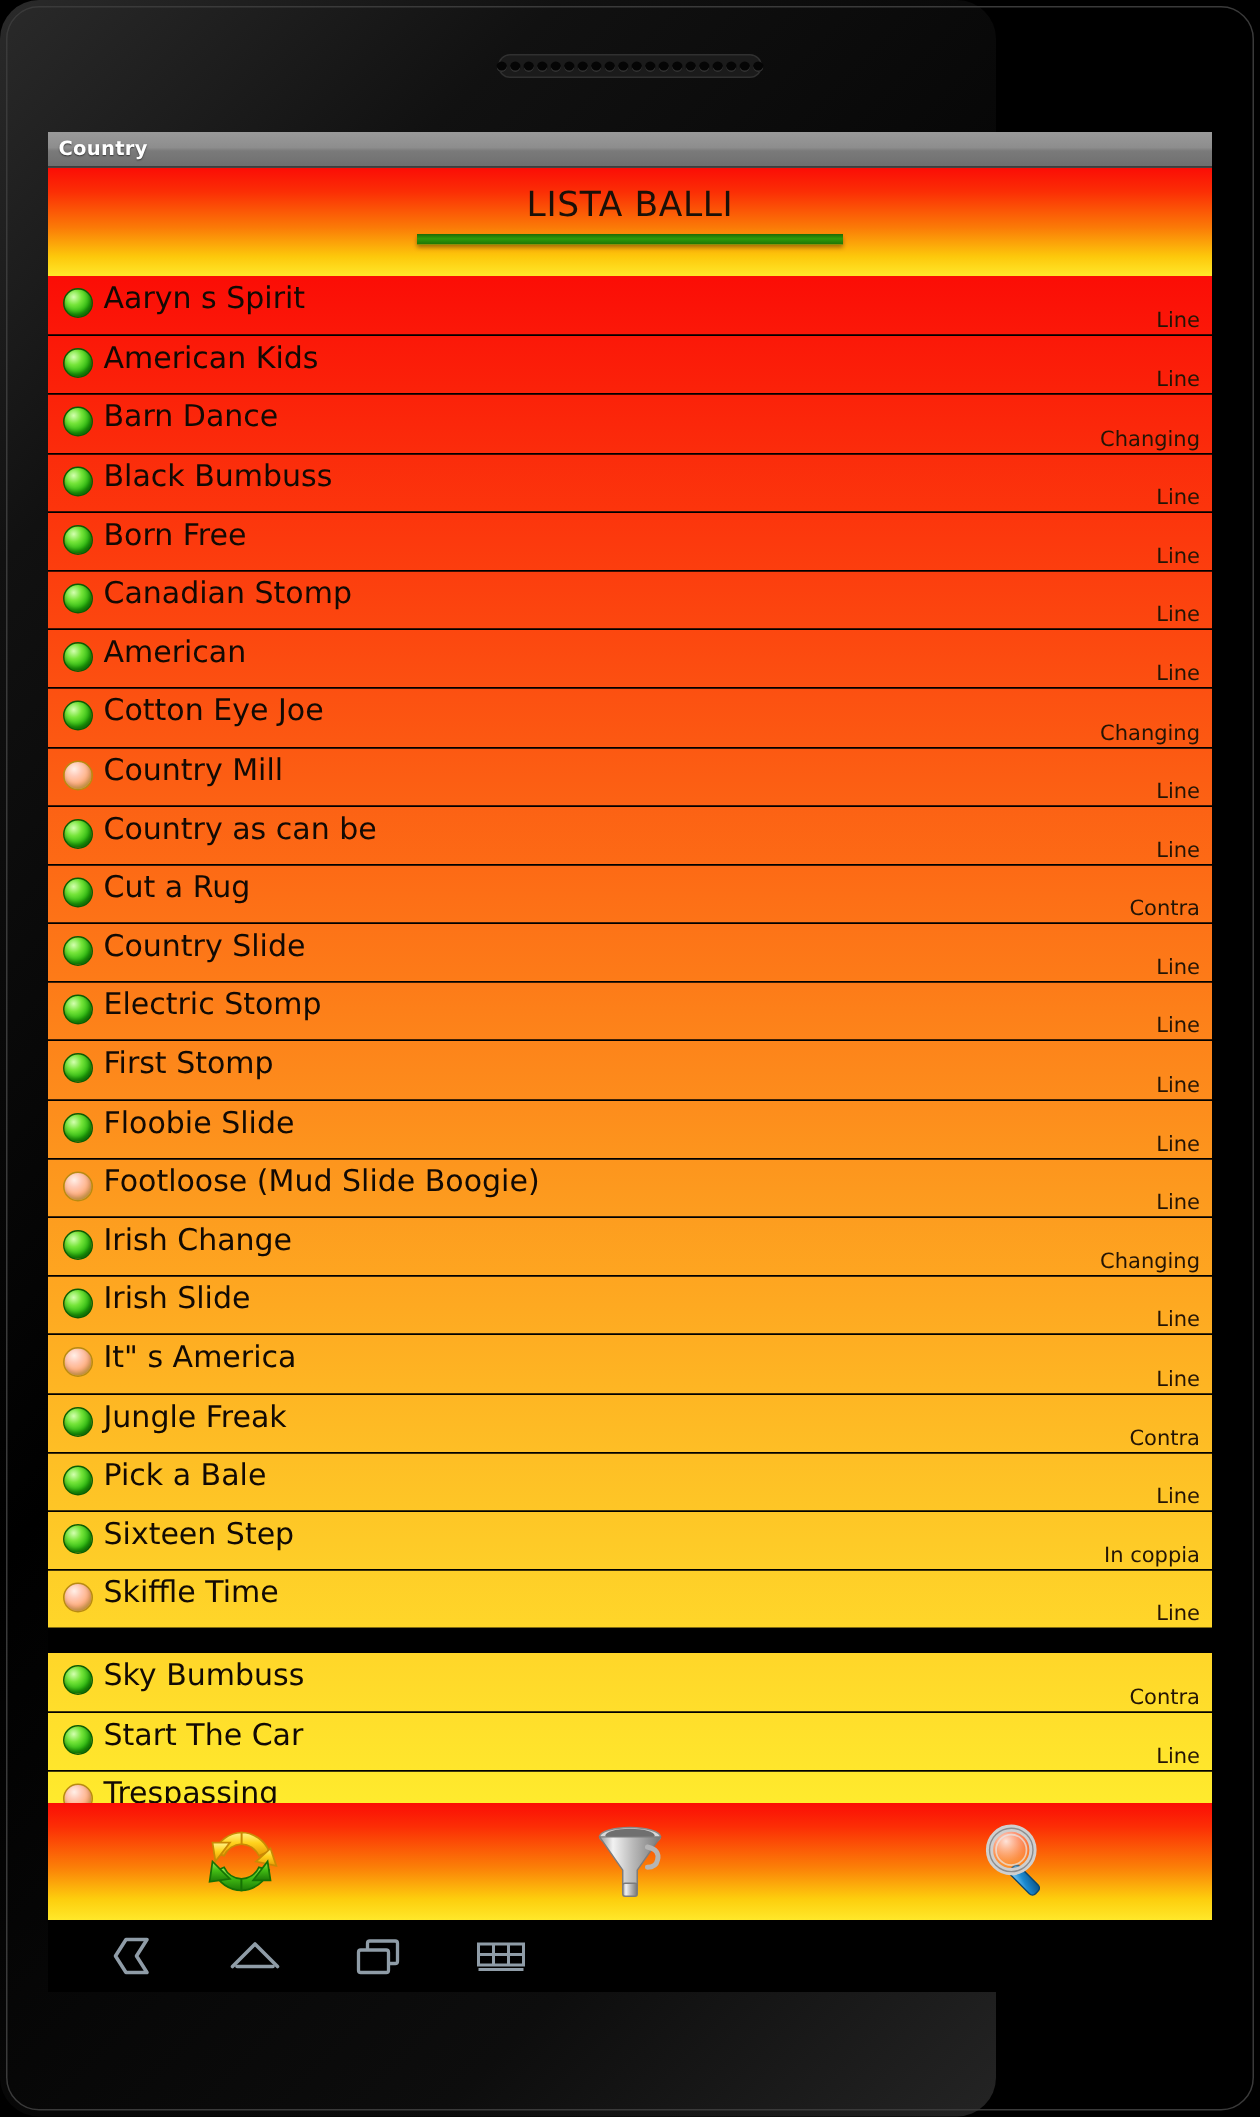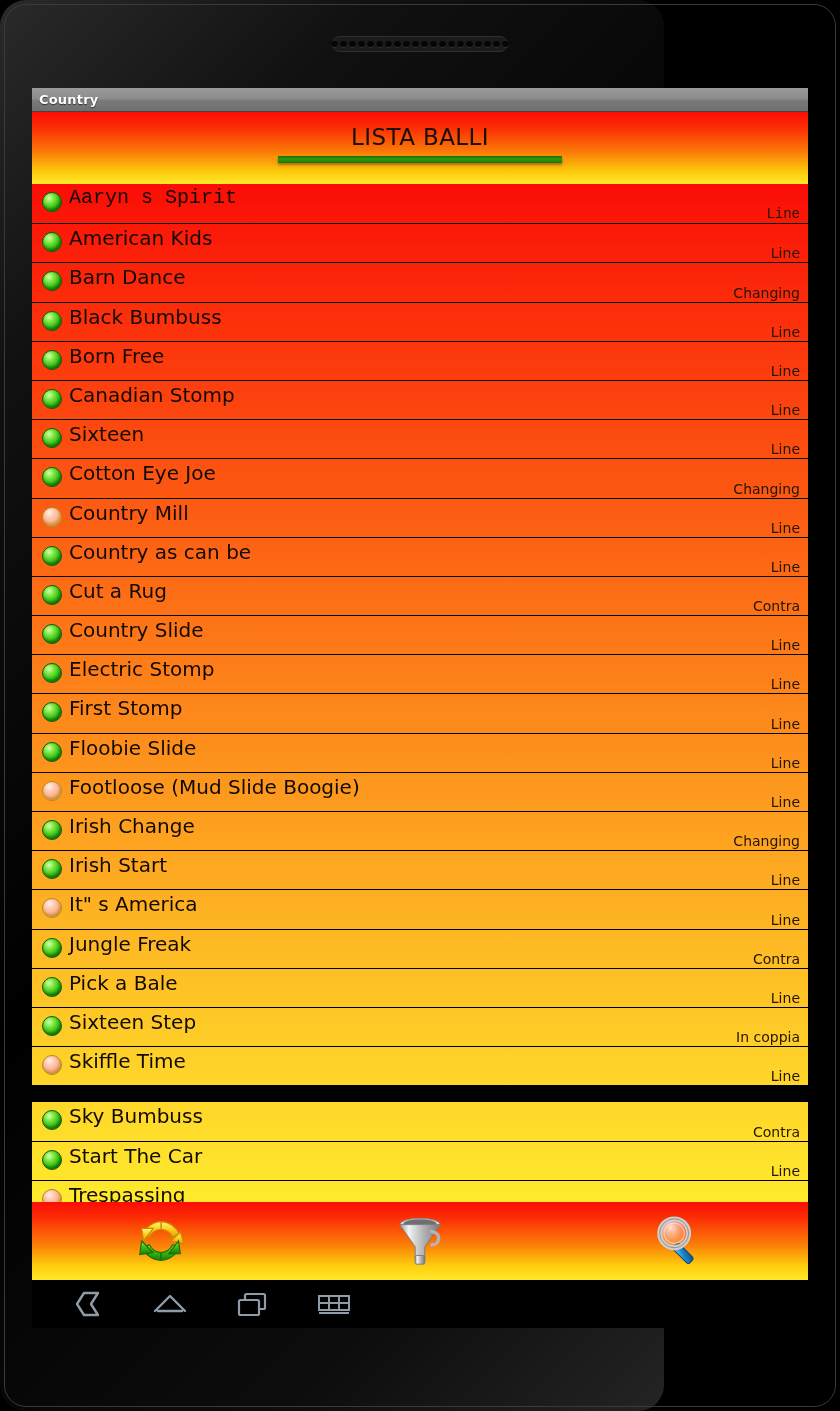--- a/index.html
+++ b/index.html
@@ -85,21 +85,21 @@
     height:1018px;
     overflow:hidden;
     position:relative;
   }
   .row{
     position:relative;
     height:39.2px;
     border-top:1px solid #000;
     display:block;
   }
-  .row:first-child{border-top:none;font-family:Liberation Mono, monospace;}
+  .row:first-child{border-top:none;}
   .row .bullet{
     position:absolute; left:10px; top:8px;
     width:20px; height:20px; border-radius:50%;
   }
   .bullet.green{
     background:radial-gradient(circle at 34% 28%, #d4ffb0 0%, #76e53a 30%, #23b30b 66%, #0b7a05 100%);
     border:1px solid #0a5c03;
     box-shadow:inset -1px -2px 3px rgba(0,0,0,.35);
   }
   .bullet.pink{
@@ -213,21 +213,21 @@
           <span class="name">Born Free</span>
           <span class="kind">Line</span>
         </div>
         <div class="row" style="background: linear-gradient(rgb(252, 62, 14), rgb(252, 71, 15));">
           <span class="bullet green"></span>
           <span class="name">Canadian Stomp</span>
           <span class="kind">Line</span>
         </div>
         <div class="row" style="background: linear-gradient(rgb(252, 71, 15), rgb(252, 80, 17));">
           <span class="bullet green"></span>
-          <span class="name">Sixteen</span>
+          <span class="name">American</span>
           <span class="kind">Line</span>
         </div>
         <div class="row" style="background: linear-gradient(rgb(252, 80, 17), rgb(252, 89, 18));">
           <span class="bullet green"></span>
           <span class="name">Cotton Eye Joe</span>
           <span class="kind">Changing</span>
         </div>
         <div class="row" style="background: linear-gradient(rgb(252, 89, 18), rgb(252, 98, 20));">
           <span class="bullet pink"></span>
           <span class="name">Country Mill</span>
@@ -268,21 +268,21 @@
           <span class="name">Footloose (Mud Slide Boogie)</span>
           <span class="kind">Line</span>
         </div>
         <div class="row" style="background: linear-gradient(rgb(253, 157, 31), rgb(254, 165, 32)); text-align: center;">
           <span class="bullet green"></span>
           <span class="name">Irish Change</span>
           <span class="kind">Changing</span>
         </div>
         <div class="row" style="background: linear-gradient(rgb(254, 165, 32), rgb(254, 173, 34));">
           <span class="bullet green"></span>
-          <span class="name">Irish Start</span>
+          <span class="name">Irish Slide</span>
           <span class="kind">Line</span>
         </div>
         <div class="row" style="background: linear-gradient(rgb(254, 173, 34), rgb(254, 182, 35));">
           <span class="bullet pink"></span>
           <span class="name">It" s America</span>
           <span class="kind">Line</span>
         </div>
         <div class="row" style="background: linear-gradient(rgb(254, 182, 35), rgb(254, 190, 37));">
           <span class="bullet green"></span>
           <span class="name">Jungle Freak</span>

